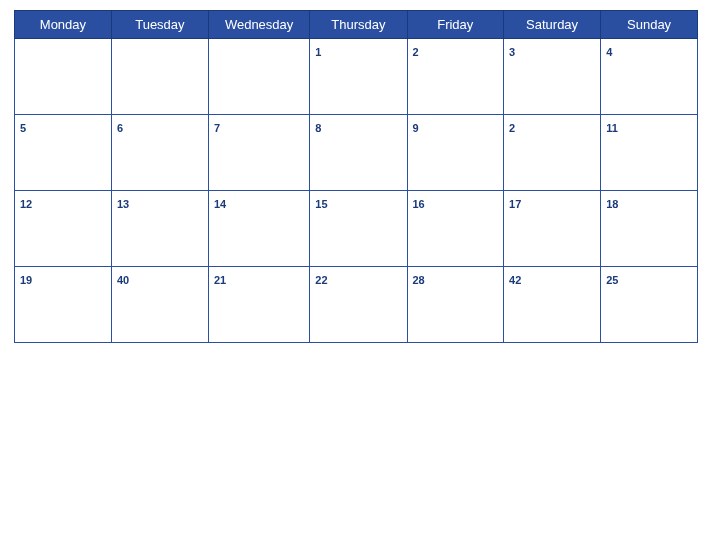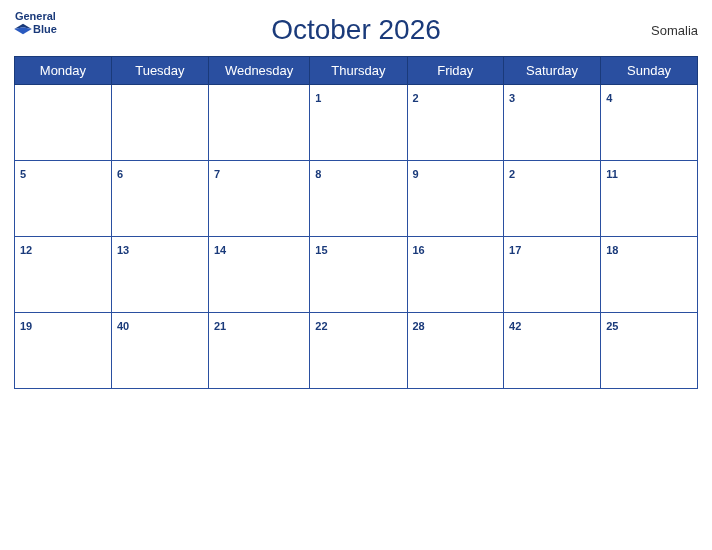--- a/index.html
+++ b/index.html
@@ -94,34 +94,20 @@
       font-weight: bold;
     }
     .empty-cell {
       background: #fff;
     }
   </style>
 </head>
 <body>
 
 <div class="calendar-container">
-  <div class="calendar-header">
-    <div class="logo-area">
-      <span class="logo-general">General</span>
-      <span class="logo-blue">
-        <svg class="logo-bird" viewBox="0 0 20 16">
-          <polygon points="10,2 20,8 10,6 0,8" fill="#1a3a7a"></polygon>
-          <polygon points="10,6 20,8 10,14 0,8" fill="#2a5abf"></polygon>
-        </svg>
-        <span>Blue</span>
-      </span>
-    </div>
-    <h1 class="calendar-title">October 2026</h1>
-    <span class="country-label">Somalia</span>
-  </div>
 
   <table class="calendar-grid">
     <thead>
       <tr>
         <th>Monday</th>
         <th>Tuesday</th>
         <th>Wednesday</th>
         <th>Thursday</th>
         <th>Friday</th>
         <th>Saturday</th>

